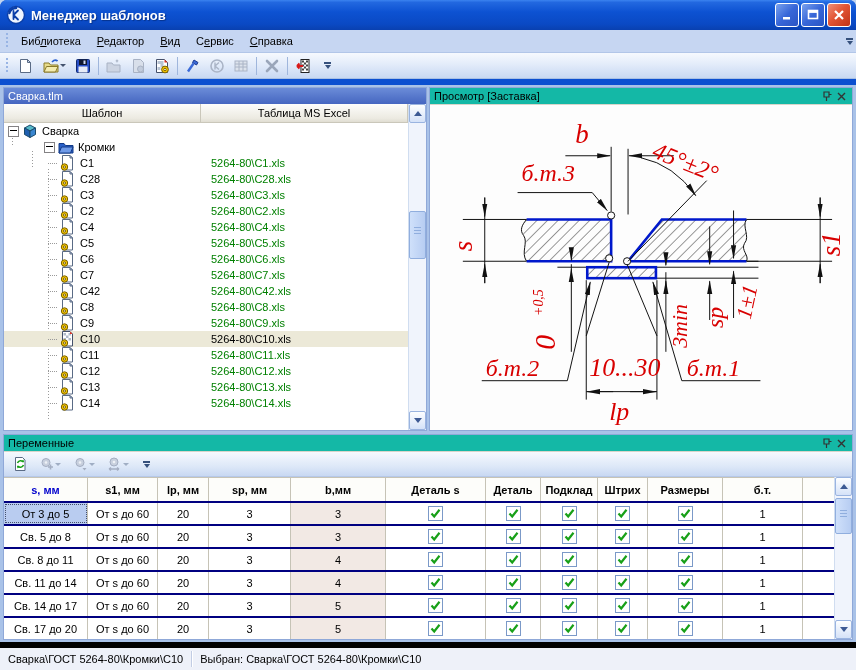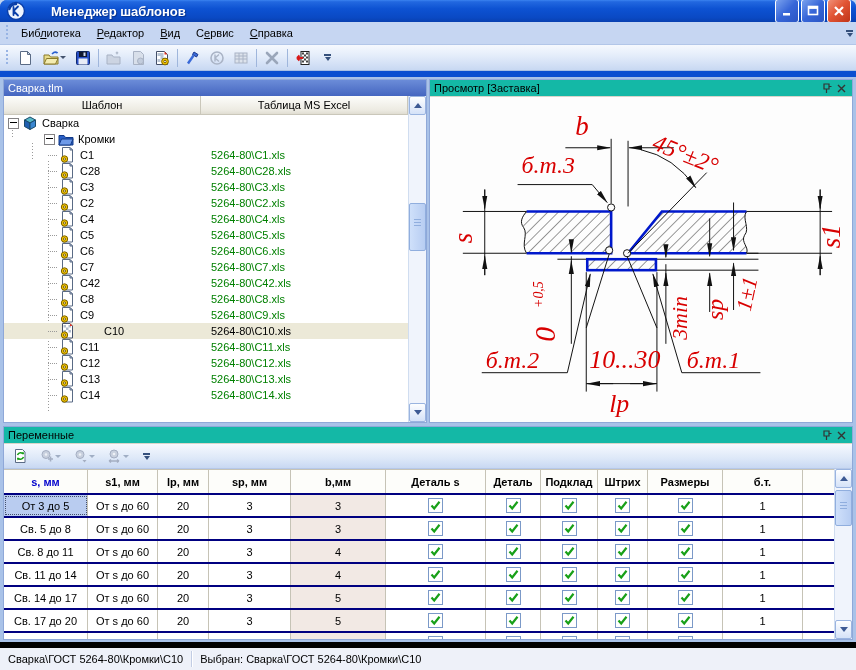--- a/index.html
+++ b/index.html
@@ -1,21 +1,21 @@
 <!DOCTYPE html>
 <html><head>
 <meta charset="utf-8">
 <style>
   html,body{margin:0;padding:0;}
   body{width:856px;height:670px;font-family:"Liberation Sans",sans-serif;font-size:11px;background:#c0d4f0;overflow:hidden;}
   .window{width:856px;height:670px;display:flex;flex-direction:column;background:#0b4fd0;border-radius:7px 7px 0 0;}
   
-  .titlebar{height:22px;display:flex;align-items:center;padding:0 5px 0 6px;
+  .titlebar{height:30px;display:flex;align-items:center;padding:0 5px 0 6px;
     background:linear-gradient(180deg,#3b83f0 0%,#2268e0 8%,#0d52d2 40%,#0a49c4 80%,#0940b0 100%);
-    border-radius:7px 7px 0 0;color:#fff;gap:20px;}
+    border-radius:7px 7px 0 0;color:#fff;}
   .app-icon{width:20px;height:20px;margin-right:5px;flex:0 0 auto;}
   .title{flex:1;font-size:13px;font-weight:bold;text-shadow:1px 1px 1px #05328c;white-space:nowrap;}
   .winbtns{display:flex;gap:2px;}
   .wbtn{width:22px;height:22px;border:1px solid #fff;border-radius:3px;display:flex;align-items:center;justify-content:center;}
   .wbtn.minmax{background:linear-gradient(135deg,#7aa2ee 0%,#3766d8 50%,#2a55c4 100%);}
   .wbtn.close{background:linear-gradient(135deg,#f09078 0%,#e25535 45%,#c03318 100%);}
   
   .menubar{height:22px;background:#c6d6f2;display:flex;align-items:center;padding-left:2px;border-bottom:1px solid #b2c6e8;}
   .gripper{width:5px;height:16px;margin:0 3px;background:repeating-linear-gradient(180deg,#98b4e4 0 2px,transparent 2px 4px);background-size:2px 100%;background-repeat:no-repeat;background-position:1px 0;}
   .menu-item{padding:3px 8px;color:#000;cursor:default;}
@@ -54,21 +54,21 @@
   .tree-row{height:16px;display:flex;align-items:center;white-space:nowrap;position:relative;}
   .tree-row .label{padding-left:4px;}
   .expand{width:9px;height:9px;border:1px solid #848284;background:#fff;position:relative;flex:0 0 auto;}
   .expand::after{content:"";position:absolute;left:1px;right:1px;top:3px;height:1px;background:#000;}
   .ticon{width:16px;height:16px;flex:0 0 auto;margin-left:3px;}
   .pl0{padding-left:4px;}.pl1{padding-left:24px;}.pl2{padding-left:40px;}
   .leaf{padding-left:52px;}
   .leaf::before{content:"";position:absolute;left:44px;top:8px;width:9px;border-top:1px dotted #9a9a9a;}
   .leaf-name{padding-left:5px;}
   .leaf-xls{position:absolute;left:207px;color:#008000;}
-  .tree-row.selected{background:#ece9d8;gap:24px;}
+  .tree-row.selected{background:#ece9d8;}
   .tree-row.selected .leaf-xls{color:#000;}
   
   .vscroll{width:17px;flex:0 0 auto;background:#f0f4fc;display:flex;flex-direction:column;border-left:1px solid #d0ddf0;}
   .sbtn{height:17px;background:linear-gradient(180deg,#fdfeff,#d5e2f8);border:1px solid #9ab4e0;border-radius:2px;display:flex;align-items:center;justify-content:center;flex:0 0 auto;}
   .stri-up{width:0;height:0;border-left:4px solid transparent;border-right:4px solid transparent;border-bottom:5px solid #3d5a94;}
   .stri-dn{width:0;height:0;border-left:4px solid transparent;border-right:4px solid transparent;border-top:5px solid #3d5a94;}
   .strack{flex:1;position:relative;}
   .sthumb{position:absolute;left:0;right:0;background:linear-gradient(90deg,#cfe0fa,#b7cdf2);border:1px solid #90aede;border-radius:2px;}
   .sthumb::after{content:"";position:absolute;left:4px;right:4px;top:40%;height:1px;background:#90aede;box-shadow:0 3px 0 #90aede,0 -3px 0 #90aede;}
   

